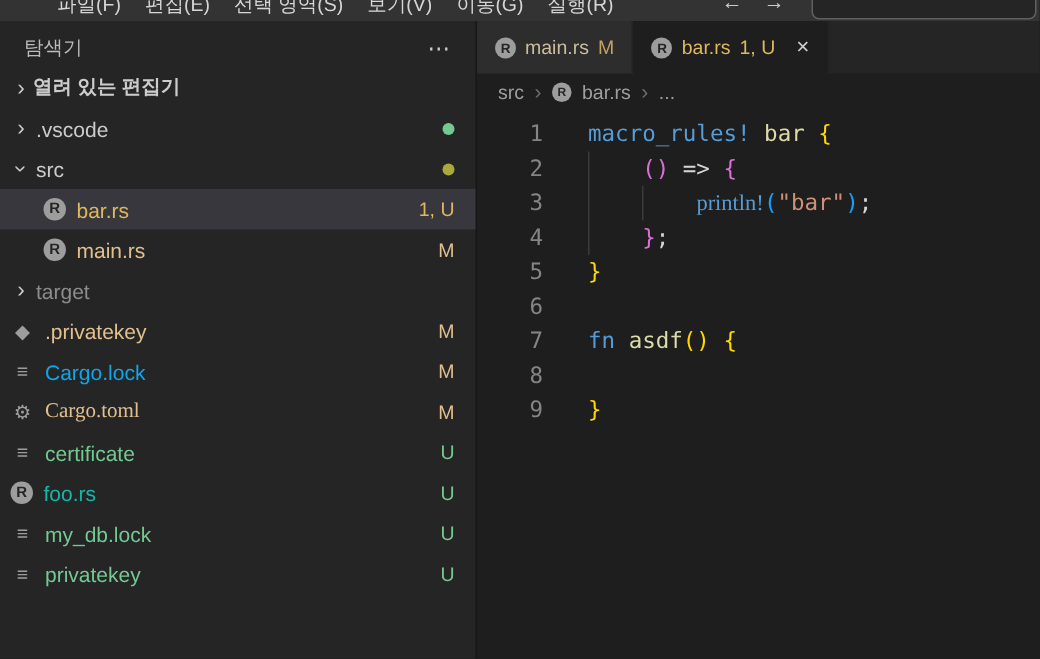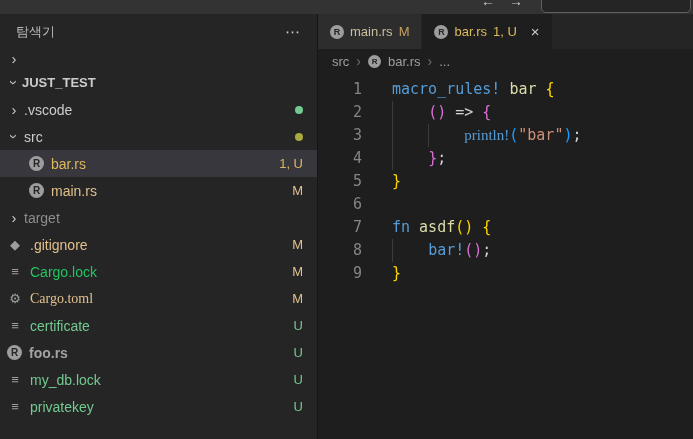--- a/index.html
+++ b/index.html
@@ -69,40 +69,45 @@
   .gutter.active { color:#c6c6c6; }
   .ltext { margin-left:30px; white-space:pre; position:relative; }
   .guide { position:absolute; top:0; bottom:0; width:1px; background:#3b3b3b; }
   .squiggle { text-decoration-style:wavy; text-decoration-color:#c9a12b; text-decoration-thickness:1px; text-underline-offset:4px; }
   .cursor { display:inline-block; width:2px; height:17px; background:#dcdcdc; vertical-align:middle; margin-bottom:3px; }
 </style>
 </head>
 <body>
 
 <div class="titlebar">
+  <div class="menus" id="menus">
+      <span class="menu-item">파일(F)</span>
+      <span class="menu-item">편집(E)</span>
+      <span class="menu-item">선택 영역(S)</span>
+      <span class="menu-item">보기(V)</span>
+      <span class="menu-item">이동(G)</span>
+      <span class="menu-item">실행(R)</span>
+    </div>
   <div class="nav-arrows">
     <span>←</span>
     <span>→</span>
   </div>
   <div class="search-box">
     <input placeholder="" style="">
   </div>
 </div>
 
 <div class="sidebar">
   <div class="exp-header">
     <span class="exp-title">탐색기</span>
     <span class="exp-more">⋯</span>
   </div>
   <div class="section-row">
     <span class="chev">›</span>
-  </div>
-  <div class="section-row">
-    <span class="chev open">›</span>
-    <span>JUST_TEST</span>
+    <span>열려 있는 편집기</span>
   </div>
   <div id="tree">
       <div class="tree-row" style="padding-left: 6px;">
         <span class="chev">›</span>
         <span class="tree-label">.vscode</span>
         <span class="row-right">
           <span class="dot" style="background: rgb(115, 201, 145);"></span>
         </span>
       </div>
       <div class="tree-row" style="padding-left: 6px;">
@@ -126,49 +131,49 @@
           <span class="badge" style="color: rgb(226, 192, 141);">M</span>
         </span>
       </div>
       <div class="tree-row" style="padding-left: 6px;">
         <span class="chev">›</span>
         <span class="tree-label" style="color: rgb(140, 140, 140);">target</span>
         <span class="row-right"></span>
       </div>
       <div class="tree-row" style="padding-left: 6px;">
         <span class="ficon icon-diamond">◆</span>
-        <span class="tree-label" style="color: rgb(226, 192, 141);">.gitignore</span>
-        <span class="row-right">
-          <span class="badge" style="color: rgb(226, 192, 141);">M</span>
-        </span>
-      </div>
-      <div class="tree-row" style="padding-left: 6px;">
-        <span class="ficon icon-lines">≡</span>
-        <span class="tree-label" style="color: #22c55e;">Cargo.lock</span>
+        <span class="tree-label" style="color: rgb(226, 192, 141);">.privatekey</span>
+        <span class="row-right">
+          <span class="badge" style="color: rgb(226, 192, 141);">M</span>
+        </span>
+      </div>
+      <div class="tree-row" style="padding-left: 6px;">
+        <span class="ficon icon-lines">≡</span>
+        <span class="tree-label" style="color: #0ea5e9;">Cargo.lock</span>
         <span class="row-right">
           <span class="badge" style="color: rgb(226, 192, 141);">M</span>
         </span>
       </div>
       <div class="tree-row" style="padding-left: 6px;">
         <span class="ficon icon-gear">⚙</span>
         <span class="tree-label" style="color: rgb(226, 192, 141); font-family: Liberation Serif, serif;">Cargo.toml</span>
         <span class="row-right">
           <span class="badge" style="color: rgb(226, 192, 141);">M</span>
         </span>
       </div>
       <div class="tree-row" style="padding-left: 6px;">
         <span class="ficon icon-lines">≡</span>
         <span class="tree-label" style="color: rgb(115, 201, 145);">certificate</span>
         <span class="row-right">
           <span class="badge" style="color: rgb(115, 201, 145);">U</span>
         </span>
       </div>
       <div class="tree-row" style="padding-left: 6px;">
         <span class="ficon icon-rust">R</span>
-        <span class="tree-label" style="color: #a3a3a3; font-weight: bold;">foo.rs</span>
+        <span class="tree-label" style="color: #14b8a6;">foo.rs</span>
         <span class="row-right">
           <span class="badge" style="color: rgb(115, 201, 145);">U</span>
         </span>
       </div>
       <div class="tree-row" style="padding-left: 6px;">
         <span class="ficon icon-lines">≡</span>
         <span class="tree-label" style="color: rgb(115, 201, 145);">my_db.lock</span>
         <span class="row-right">
           <span class="badge" style="color: rgb(115, 201, 145);">U</span>
         </span>
@@ -229,20 +234,19 @@
       <div class="code-line">
         <span class="gutter">6</span>
         <span class="ltext"></span>
       </div>
       <div class="code-line">
         <span class="gutter">7</span>
         <span class="ltext"><span style="color: rgb(86, 156, 214);">fn</span><span style="color: rgb(212, 212, 212);"> </span><span class="squiggle" style="color: rgb(220, 220, 170);">asdf</span><span style="color: rgb(255, 215, 0);">()</span><span style="color: rgb(212, 212, 212);"> </span><span style="color: rgb(255, 215, 0);">{</span></span>
       </div>
       <div class="code-line">
         <span class="gutter">8</span>
-        <span class="ltext"><span class="guide" style="left: 0ch;"></span>    <span style="color: rgb(86, 156, 214);">bar!</span><span style="color: rgb(218, 112, 214);">()</span><span style="color: rgb(212, 212, 212);">;</span></span>
       </div>
       <div class="code-line">
         <span class="gutter">9</span>
         <span class="ltext"><span style="color: rgb(255, 215, 0);">}</span></span>
       </div>
     </div>
 </div>
 
 </body></html>

